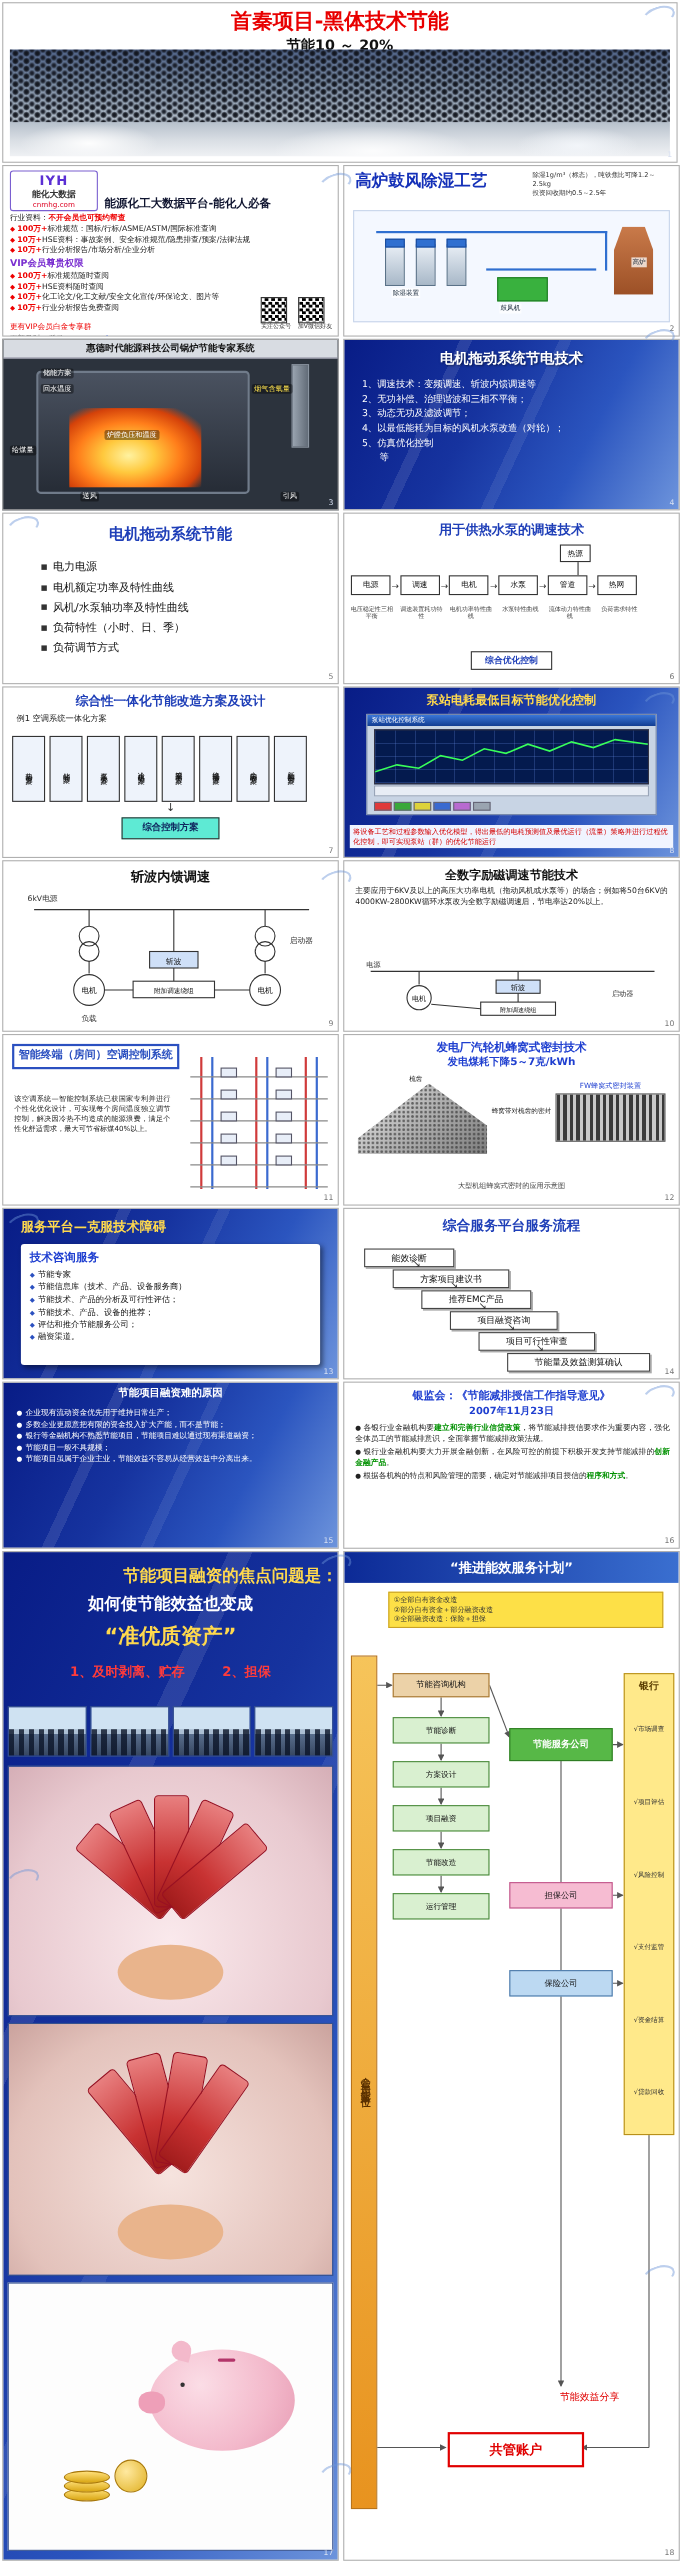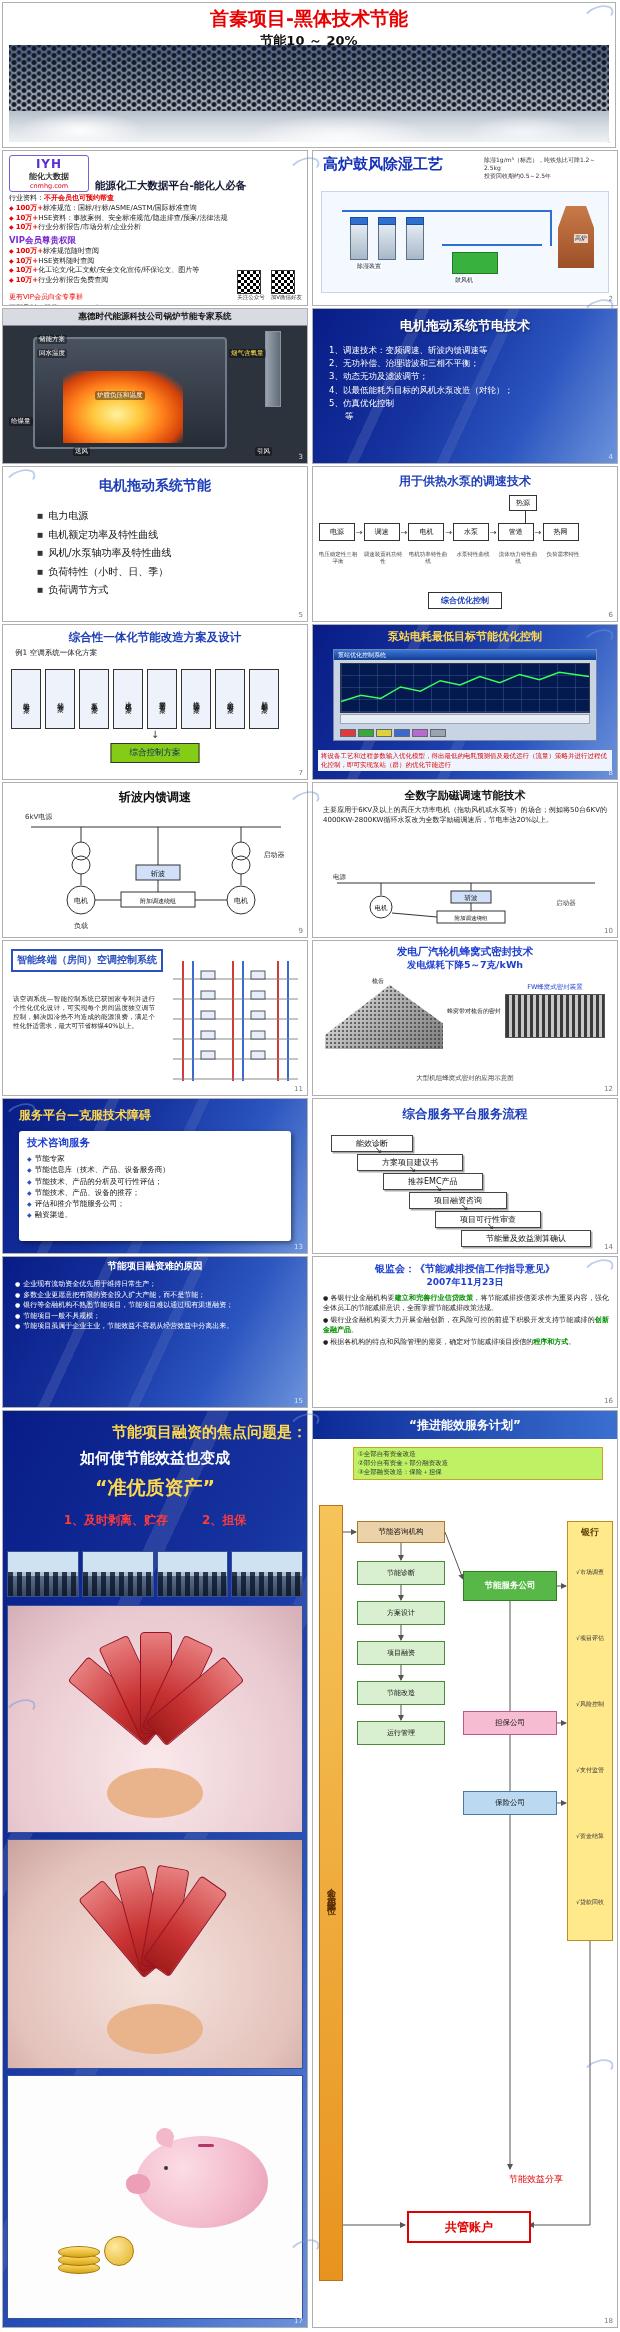--- a/index.html
+++ b/index.html
@@ -95,22 +95,22 @@
   .s7-caption{position:absolute;left:50%;transform:translateX(-50%);bottom:12px;border:1px solid #333;padding:2px 12px;
               font-size:8px;font-weight:bold;color:#1f3fb8;background:#fff;white-space:nowrap}
 
   
   .s8-title{color:#1f3fb8;font-weight:bold;font-size:11.5px;text-align:center;padding-top:5px}
   .s8-example{font-size:7.5px;color:#222;margin:3px 0 0 12px}
   .s8-boxes{position:absolute;left:8px;top:44px;display:flex;gap:4px}
   .s8-box{width:28px;height:58px;border:1px solid #333;background:#eef3fb;font-size:6.5px;display:flex;align-items:center;justify-content:center;
           writing-mode:vertical-rl;letter-spacing:1px;text-align:center}
   .s8-arrow{position:absolute;left:50%;top:104px;transform:translateX(-50%);font-size:10px;color:#333}
-  .s8-result{position:absolute;left:50%;transform:translateX(-50%);top:118px;border:1px solid #333;background:#84cc16;
-             padding:3px 18px;font-size:8.5px;font-weight:normal;color:#102a60;white-space:nowrap}
+  .s8-result{position:absolute;left:50%;transform:translateX(-50%);top:118px;border:1px solid #333;background:#5eead4;
+             padding:3px 18px;font-size:8.5px;font-weight:bold;color:#102a60;white-space:nowrap}
 
   
   .s9-title{color:#ffd94d;font-weight:bold;font-size:11px;text-align:center;padding-top:4px}
   .scada{position:absolute;left:20px;right:20px;top:24px;height:90px;background:#c8d4e4;border:1px solid #7788aa}
   .scada-bar{height:10px;background:linear-gradient(#3a76d8,#123d92);color:#fff;font-size:6px;line-height:10px;padding-left:4px}
   .scada-chart{position:absolute;left:6px;top:13px;right:6px;height:48px;background:#041a4e;border:1px solid #334;
      background-image:repeating-linear-gradient(90deg,rgba(120,160,255,.22) 0 1px,transparent 1px 18px),
                       repeating-linear-gradient(0deg,rgba(120,160,255,.22) 0 1px,transparent 1px 12px)}
   .scada-row{position:absolute;left:6px;right:6px;height:8px;background:#e8edf5;border:1px solid #99a5b8}
   .scada-chips{position:absolute;left:6px;bottom:3px;display:flex;gap:2px}
@@ -190,21 +190,21 @@
   .pig-ear{position:absolute;left:20px;top:-8px;width:18px;height:18px;background:#f3b9cb;border-radius:50% 50% 0 50%;transform:rotate(15deg)}
   .pig-snout{position:absolute;left:-10px;top:38px;width:24px;height:20px;background:#ee9fb8;border-radius:45%}
   .pig-slot{position:absolute;left:62px;top:8px;width:16px;height:3px;background:#b3366a;border-radius:2px}
   .pig-eye{position:absolute;left:28px;top:30px;width:4px;height:4px;background:#333;border-radius:50%}
   .coin{position:absolute;width:40px;height:10px;background:linear-gradient(#ffe07a,#d9a613);border:1px solid #a8780a;border-radius:50%}
   .coin.big{width:28px;height:28px;border-radius:50%;background:radial-gradient(circle at 35% 35%,#ffe9a0,#e0b021)}
 
   
   .s19-titlebar{height:28px;background:linear-gradient(90deg,#0c2a96,#3a6fd0);color:#fff;font-weight:bold;font-size:12px;
                 text-align:center;line-height:28px}
-  .s19-note{position:absolute;left:40px;top:36px;width:250px;background:#bef264;border:1px solid #c9a227;font-size:6.5px;
+  .s19-note{position:absolute;left:40px;top:36px;width:250px;background:#fde047;border:1px solid #c9a227;font-size:6.5px;
             color:#333;padding:2px 4px;line-height:1.4;box-sizing:border-box}
   .s19-ent{position:absolute;left:6px;top:94px;width:24px;height:776px;background:linear-gradient(#f6c45a,#e8931f);
            border:1px solid #b8731a;color:#5a3000;font-weight:bold;font-size:9px;writing-mode:vertical-rl;
            display:flex;align-items:center;justify-content:center;letter-spacing:3px;box-sizing:border-box}
   .s19-box{position:absolute;border:1px solid #888;font-size:7.5px;display:flex;align-items:center;justify-content:center;
            text-align:center;box-sizing:border-box;background:#fff;z-index:3}
   .b-consult{left:44px;top:110px;width:88px;height:22px;background:#ecd2a8;border-color:#a87832}
   .b-svc{left:44px;width:88px;height:24px;background:#d9f0d0;border-color:#4a8a3c;font-size:7px}
   .b-esco{left:150px;top:160px;width:94px;height:30px;background:#57b847;color:#fff;font-weight:bold;border-color:#2f7d24;font-size:8.5px}
   .b-guar{left:150px;top:300px;width:94px;height:24px;background:#f6bcd2;border-color:#c0568a}
@@ -302,21 +302,21 @@
 
   <section class="slide s4" style="left:2px;top:308px;width:306px;height:156px">
     <div class="s4-banner">惠德时代能源科技公司锅炉节能专家系统</div>
     <div class="s4-shell"></div>
     <div class="s4-flame"></div>
     <div class="s4-stack"></div>
     <span class="s4-lab" style="left:34px;top:26px">储能方案</span>
     <span class="s4-lab" style="left:34px;top:40px">回水温度</span>
     <span class="s4-lab" style="left:92px;top:82px">炉膛负压和温度</span>
     <span class="s4-lab y" style="left:226px;top:40px">烟气含氧量</span>
-    <span class="s4-lab" style="left:6px;top:108px">给煤量</span>
+    <span class="s4-lab" style="left:6px;top:96px">给煤量</span>
     <span class="s4-lab" style="left:70px;top:138px">送风</span>
     <span class="s4-lab" style="left:252px;top:138px">引风</span>
     <div class="pagenum light">3</div>
   </section>
 
   <section class="slide blue" style="left:312px;top:308px;width:306px;height:156px">
     <div class="s5-title">电机拖动系统节电技术</div>
     <div class="s5-items">
       <div>1、调速技术：变频调速、斩波内馈调速等</div>
       <div>2、无功补偿、治理谐波和三相不平衡；</div>

